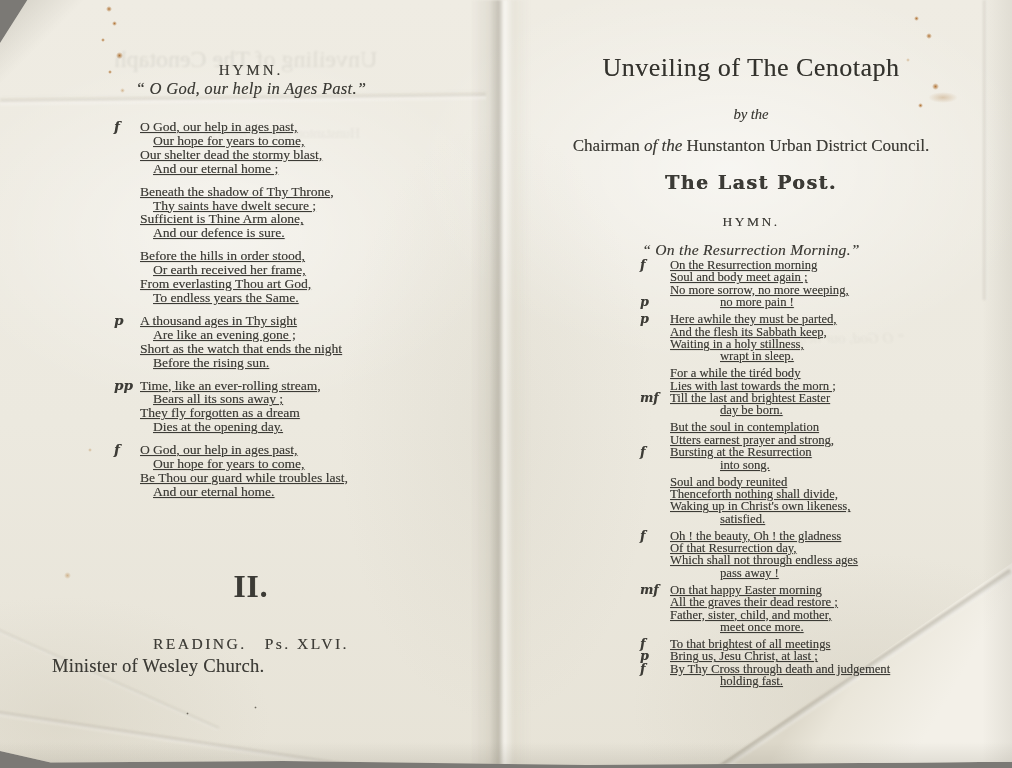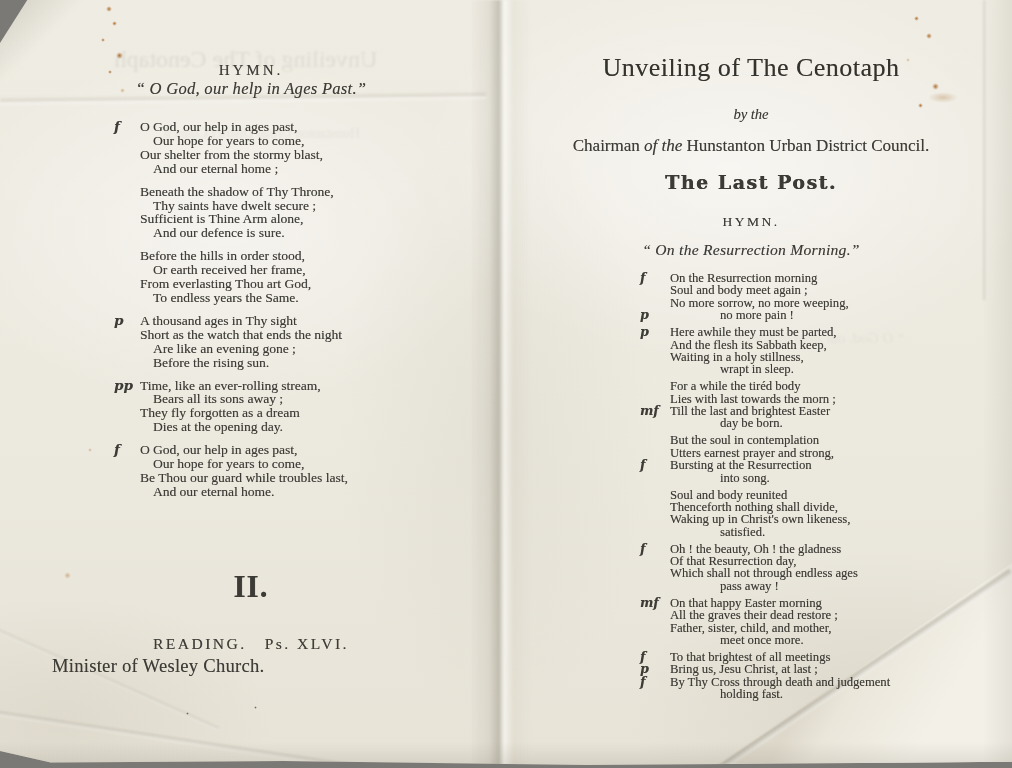--- a/index.html
+++ b/index.html
@@ -85,28 +85,28 @@
 
   
   .page-right{position:absolute;left:512px;top:42px;width:478px;height:716px;}
   .main-title{text-align:center;font-size:26px;margin-top:11px;letter-spacing:.5px;color:#33322d;}
   .byline{text-align:center;font-style:italic;font-size:14.5px;margin-top:23px;}
   .chairman{text-align:center;font-size:17px;margin-top:13px;}
   .chairman .it{font-style:italic;}
   .last-post{text-align:center;font-size:19px;font-weight:bold;margin-top:15px;letter-spacing:1.5px;font-family:"DejaVu Serif","Liberation Serif",serif;text-shadow:.4px 0 0 currentColor;}
   .page-right .sec-heading{font-size:13.5px;margin-top:21px;letter-spacing:2.5px;}
   .page-right .hymn-title{font-style:italic;font-size:15.5px;text-align:center;margin-top:11px;letter-spacing:.3px;}
-  .page-right .verses{margin-top:13px;margin-left:128px;font-size:12.6px;line-height:12.4px;}
+  .page-right .verses{margin-left:128px;font-size:12.6px;line-height:12.4px;}
   .page-right .verse{margin-bottom:4.5px;}
   .page-right .dyn{display:inline-block;width:30px;}
 
   
   .vline{white-space:nowrap;}
   .dyn{font-style:italic;font-weight:bold;font-family:"DejaVu Serif","Liberation Serif",serif;}
-  .txt{display:inline-block;}
+  .txt{display:inline-block;text-decoration:underline;}
   .txt.ind1{padding-left:13px;text-align:right;}
   .txt.ind2{padding-left:50px;}
 </style>
 </head>
 <body>
 
 <div class="paper">
 
   <div class="crease fold-center"></div>
   <div class="fold-br"></div>
@@ -138,39 +138,39 @@
   <div class="ghost ghost-line">Hunstanton Urban District Council.</div>
   <div class="ghost ghost-right">“ O God, our help in Ages Past.”</div>
 
   <div class="page-left ink">
     <div class="sec-heading heading-caps">HYMN.</div>
     <div class="hymn-title">“ O God, our help in Ages Past.”</div>
     <div class="verses">
         <div class="verse">
           <div class="vline"><span class="dyn">f</span><span class="txt ind0">O God, our help in ages past,</span></div>
           <div class="vline"><span class="dyn"></span><span class="txt ind1">Our hope for years to come,</span></div>
-          <div class="vline"><span class="dyn"></span><span class="txt ind0">Our shelter from the stormy blast,</span></div>
+          <div class="vline"><span class="dyn"></span><span class="txt ind0">Our shelter dead the stormy blast,</span></div>
           <div class="vline"><span class="dyn"></span><span class="txt ind1">And our eternal home ;</span></div>
         </div>
         <div class="verse">
           <div class="vline"><span class="dyn"></span><span class="txt ind0">Beneath the shadow of Thy Throne,</span></div>
           <div class="vline"><span class="dyn"></span><span class="txt ind1">Thy saints have dwelt secure ;</span></div>
           <div class="vline"><span class="dyn"></span><span class="txt ind0">Sufficient is Thine Arm alone,</span></div>
           <div class="vline"><span class="dyn"></span><span class="txt ind1">And our defence is sure.</span></div>
         </div>
         <div class="verse">
           <div class="vline"><span class="dyn"></span><span class="txt ind0">Before the hills in order stood,</span></div>
           <div class="vline"><span class="dyn"></span><span class="txt ind1">Or earth received her frame,</span></div>
           <div class="vline"><span class="dyn"></span><span class="txt ind0">From everlasting Thou art God,</span></div>
           <div class="vline"><span class="dyn"></span><span class="txt ind1">To endless years the Same.</span></div>
         </div>
         <div class="verse">
           <div class="vline"><span class="dyn">p</span><span class="txt ind0">A thousand ages in Thy sight</span></div>
+          <div class="vline"><span class="dyn"></span><span class="txt ind1">Are like an evening gone ;</span></div>
           <div class="vline"><span class="dyn"></span><span class="txt ind0">Short as the watch that ends the night</span></div>
-          <div class="vline"><span class="dyn"></span><span class="txt ind1">Are like an evening gone ;</span></div>
           <div class="vline"><span class="dyn"></span><span class="txt ind1">Before the rising sun.</span></div>
         </div>
         <div class="verse">
           <div class="vline"><span class="dyn">pp</span><span class="txt ind0">Time, like an ever-rolling stream,</span></div>
           <div class="vline"><span class="dyn"></span><span class="txt ind1">Bears all its sons away ;</span></div>
           <div class="vline"><span class="dyn"></span><span class="txt ind0">They fly forgotten as a dream</span></div>
           <div class="vline"><span class="dyn"></span><span class="txt ind1">Dies at the opening day.</span></div>
         </div>
         <div class="verse">
           <div class="vline"><span class="dyn">f</span><span class="txt ind0">O God, our help in ages past,</span></div>

